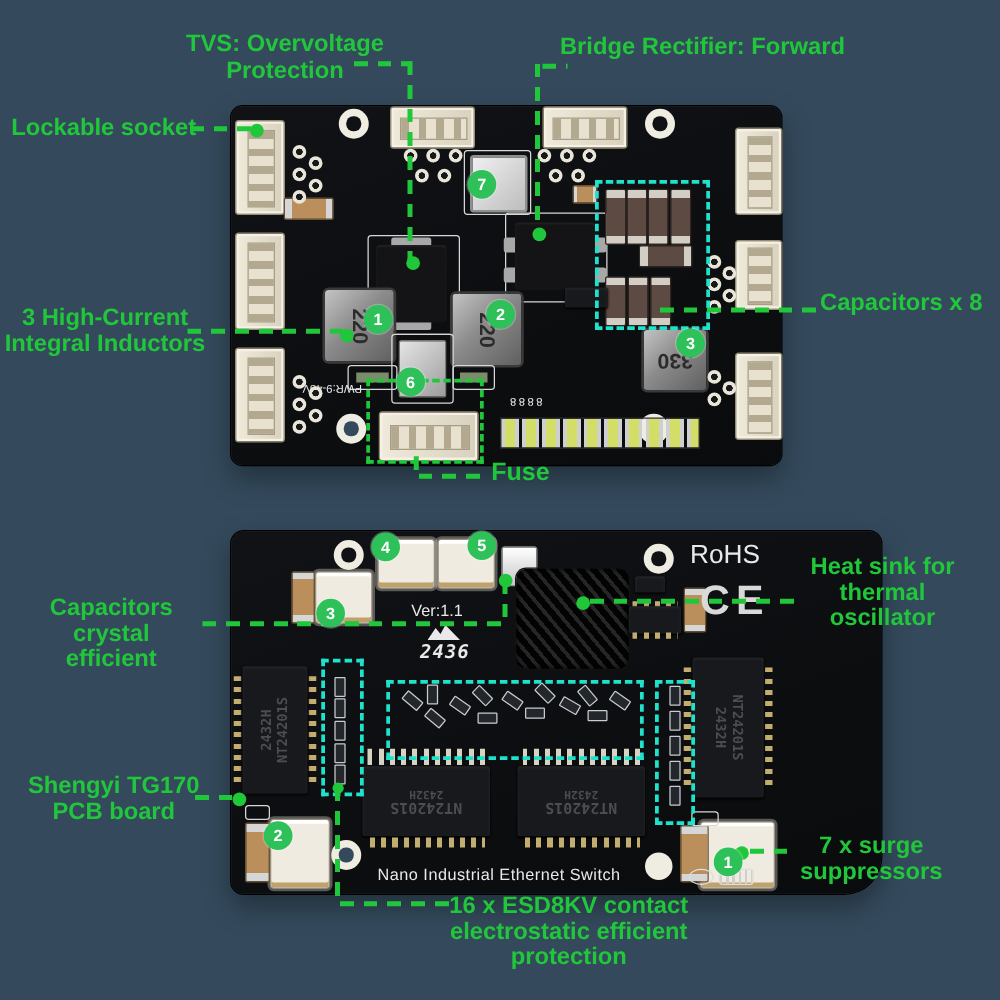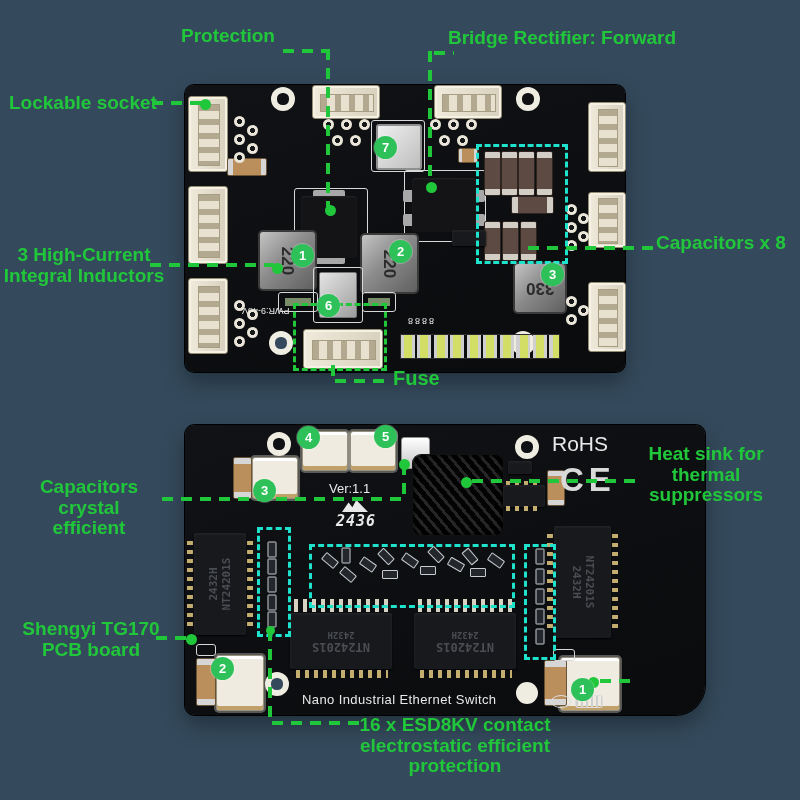--- a/index.html
+++ b/index.html
@@ -336,20 +336,21 @@
   <div class="dot" style="left:186px;top:634px"></div>
 
   <div class="dh" style="left:600px;top:679px;width:36px"></div>
   <div class="dot" style="left:588px;top:677px"></div>
 
   <div class="dv" style="left:268px;top:630px;height:94px"></div>
   <div class="dh" style="left:272px;top:721px;width:88px"></div>
   <div class="dot" style="left:266px;top:626px;width:9px;height:9px"></div>
 
   <div class="lbl" style="left:148px;top:26px;width:160px">
+    <div>TVS: Overvoltage</div>
     <div>Protection</div>
   </div>
   <div class="lbl" style="left:446px;top:28px;width:232px">
     <div>Bridge Rectifier: Forward</div>
   </div>
   <div class="lbl nowrap" style="left:9px;top:93px">
     <div>Lockable socket</div>
   </div>
   <div class="lbl" style="left:0px;top:245px;width:168px">
     <div>3 High-Current</div>
@@ -361,25 +362,29 @@
   <div class="lbl nowrap" style="left:393px;top:368px;font-size:20px">
     <div>Fuse</div>
   </div>
   <div class="lbl" style="left:8px;top:477px;width:162px">
     <div>Capacitors crystal</div>
     <div>efficient</div>
   </div>
   <div class="lbl" style="left:640px;top:444px;width:132px">
     <div>Heat sink for</div>
     <div>thermal</div>
-    <div>suppressors</div>
+    <div>oscillator</div>
   </div>
   <div class="lbl" style="left:18px;top:619px;width:146px">
     <div>Shengyi TG170</div>
     <div>PCB board</div>
+  </div>
+  <div class="lbl" style="left:634px;top:667px;width:126px">
+    <div>7 x surge</div>
+    <div>suppressors</div>
   </div>
   <div class="lbl" style="left:330px;top:715px;width:250px">
     <div>16 x ESD8KV contact</div>
     <div>electrostatic efficient</div>
     <div>protection</div>
   </div>
 
   <div class="marker" style="left:291px;top:244px">1</div>
   <div class="marker" style="left:389px;top:240px">2</div>
   <div class="marker" style="left:541px;top:263px">3</div>

